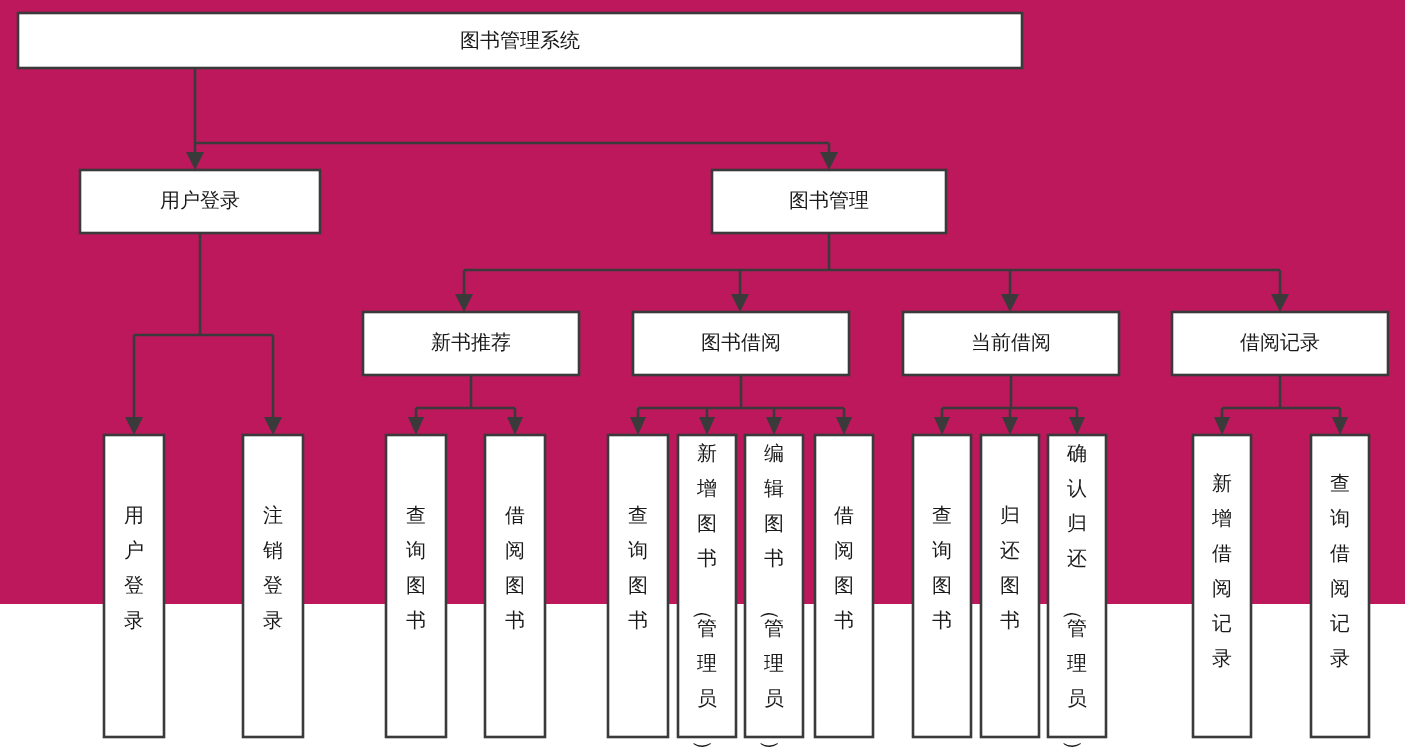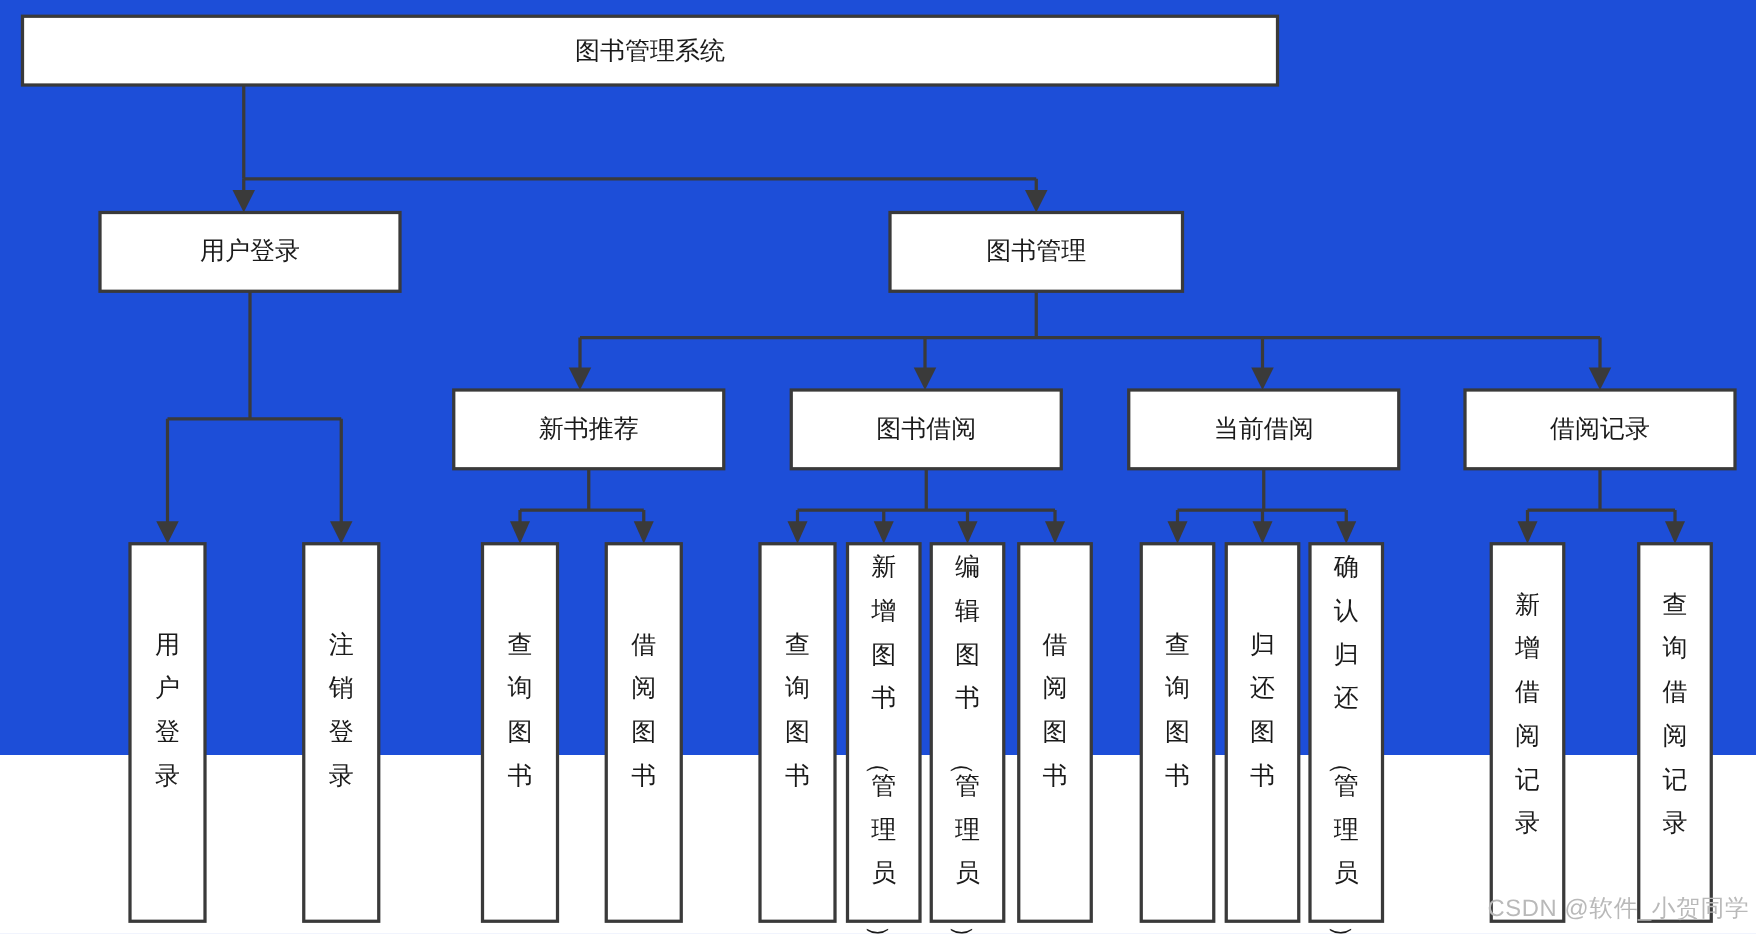--- a/index.html
+++ b/index.html
@@ -10,21 +10,21 @@
   body {
     width: 1405px;
     height: 747px;
     font-family: "Liberation Sans", "DejaVu Sans", sans-serif;
     overflow: hidden;
   }
   #diagram-root {
     position: relative;
     width: 1405px;
     height: 604px;
-    background: #1d4ed8;
+    background: #be185d;
   }
   svg.diagram-canvas {
     position: absolute;
     top: 0;
     left: 0;
     width: 1405px;
     height: 747px;
   }
   .node-box {
     fill: #ffffff;
@@ -228,15 +228,14 @@
       <text class="node-label-v" x="1222" y="490"><tspan x="1222" y="490">新</tspan><tspan x="1222" y="525">增</tspan><tspan x="1222" y="560">借</tspan><tspan x="1222" y="595">阅</tspan><tspan x="1222" y="630">记</tspan><tspan x="1222" y="665">录</tspan></text>
     </g>
 
     <g>
       <rect class="node-box" x="1311" y="435" width="58" height="302"></rect>
       <text class="node-label-v" x="1340" y="490"><tspan x="1340" y="490">查</tspan><tspan x="1340" y="525">询</tspan><tspan x="1340" y="560">借</tspan><tspan x="1340" y="595">阅</tspan><tspan x="1340" y="630">记</tspan><tspan x="1340" y="665">录</tspan></text>
     </g>
 
   </svg>
 
-  <div class="watermark-text" style="left:1190px; top:714px;">CSDN @软件_小贺同学</div>
 
 </div>
 
 </body></html>

